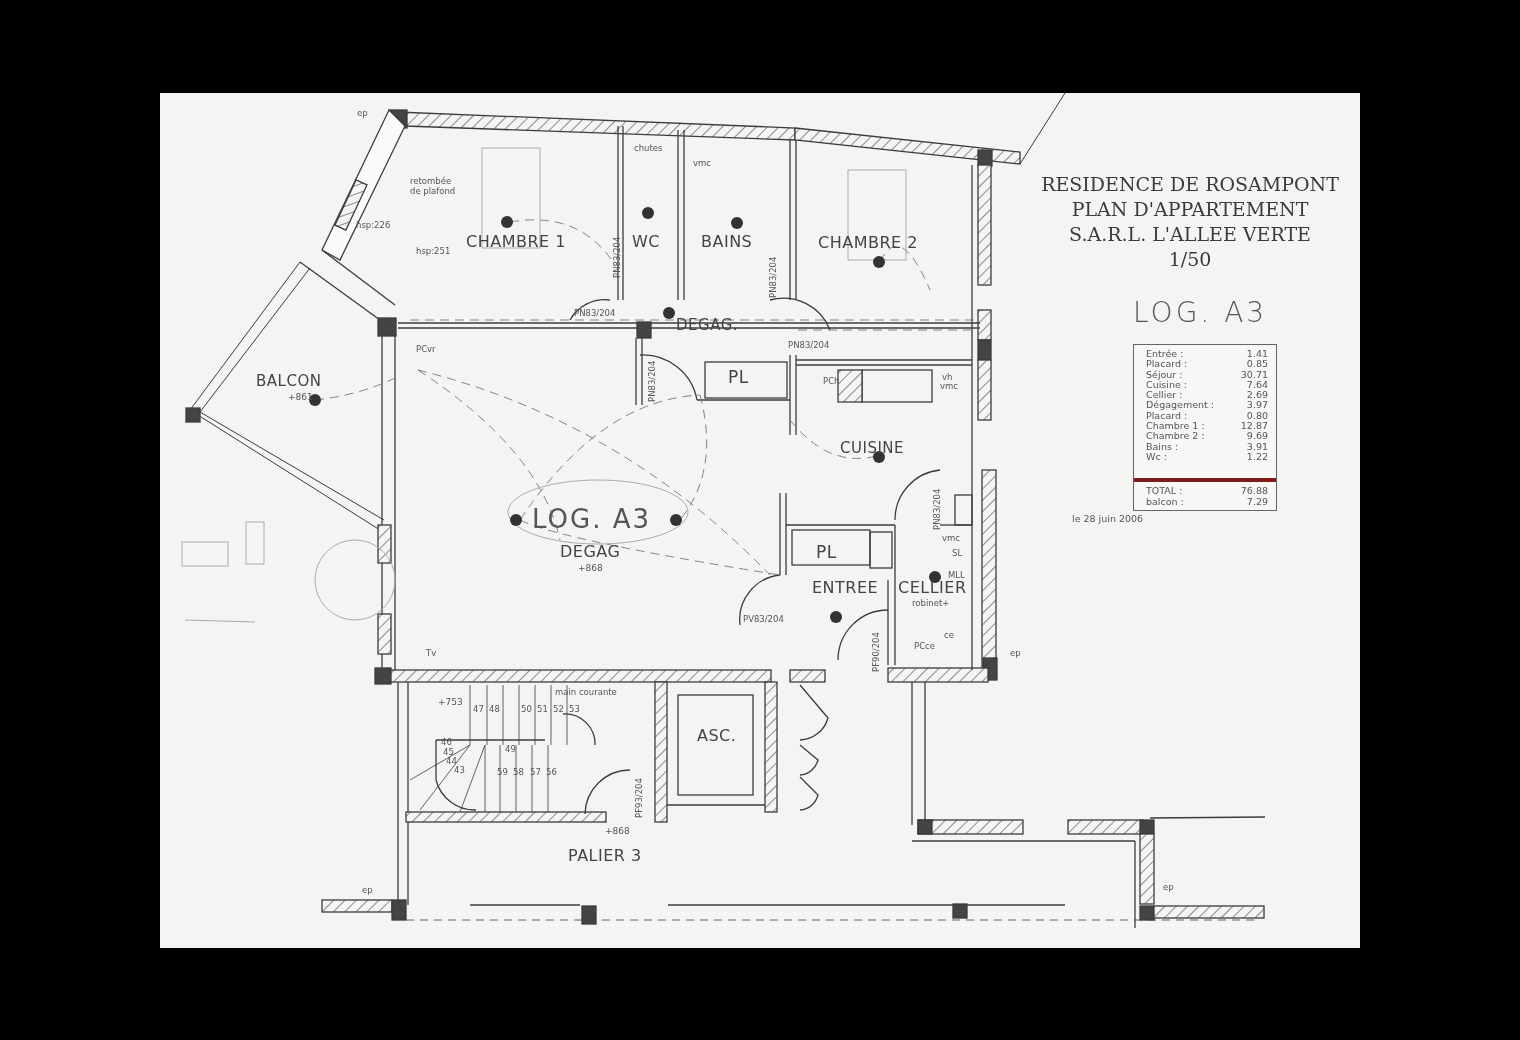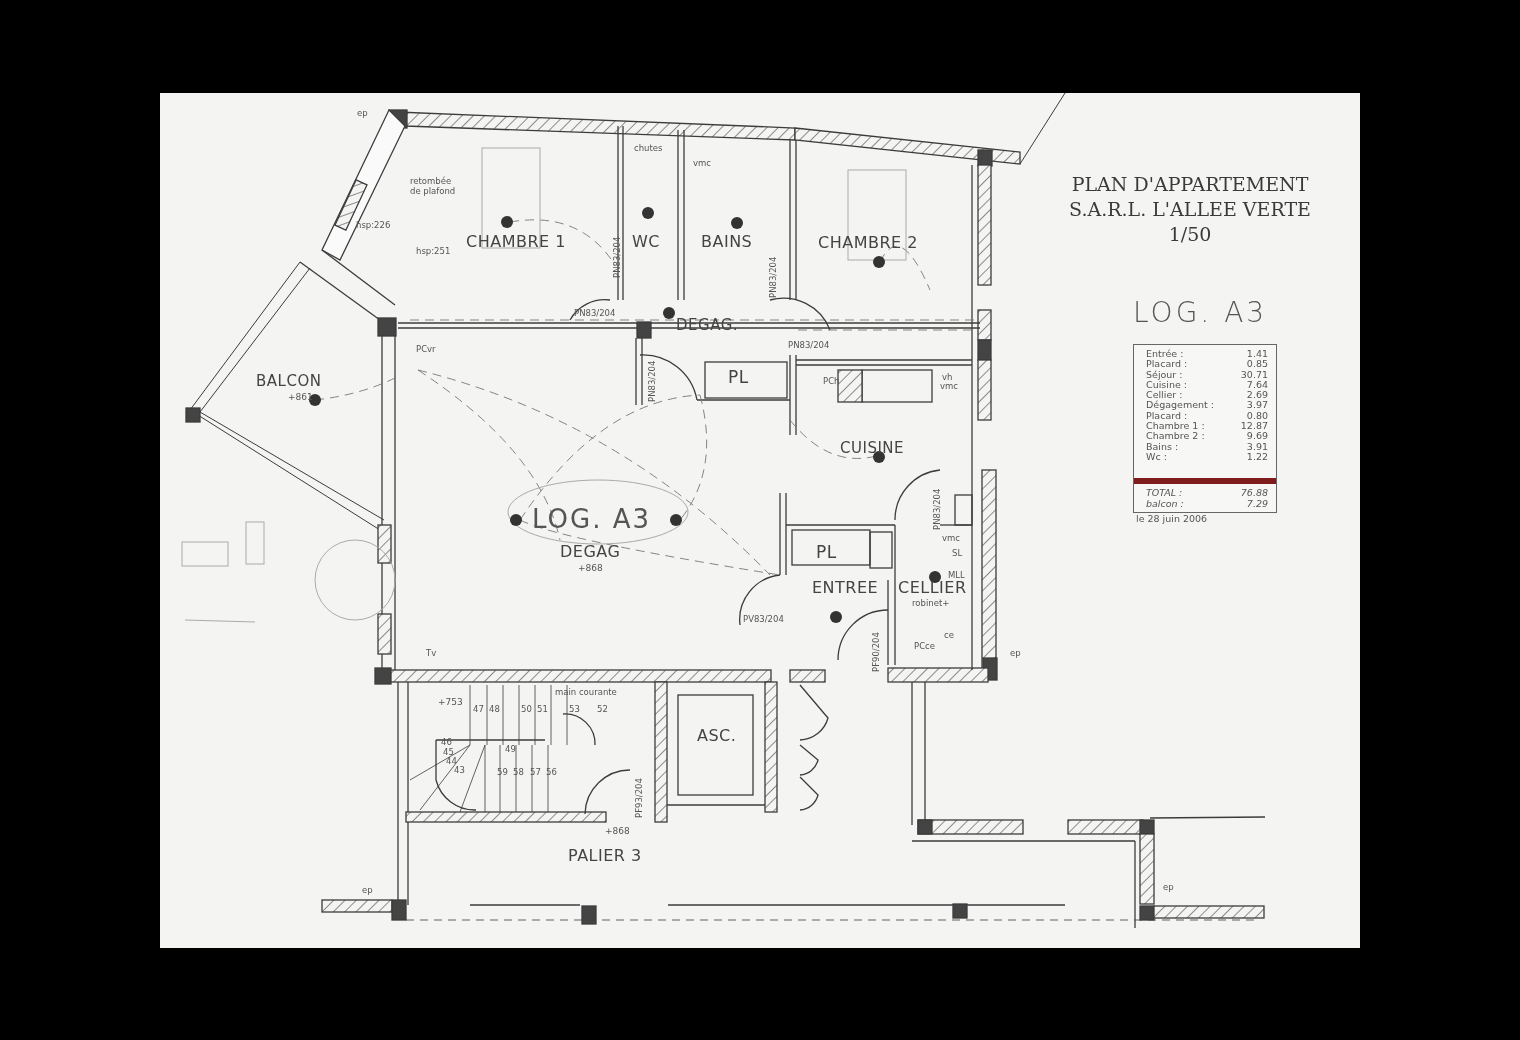--- a/index.html
+++ b/index.html
@@ -4,22 +4,22 @@
 <style>
   html, body { margin: 0; padding: 0; background: #000; }
   body { width: 1520px; height: 1040px; position: relative; overflow: hidden; font-family: "DejaVu Sans", sans-serif; }
   #sheet { position: absolute; left: 160px; top: 93px; width: 1200px; height: 855px; background: #f4f4f2; overflow: hidden; }
   #plan { position: absolute; left: 0; top: 0; width: 1520px; height: 1040px; }
   .title-block { position: absolute; left: 1020px; top: 172px; width: 340px; text-align: center; font-family: "DejaVu Serif", serif; color: #3a3a3a; font-size: 19px; line-height: 25px; }
   .log-title { position: absolute; left: 1133px; top: 296px; font-family: "DejaVu Sans", sans-serif; font-size: 28px; color: #555; letter-spacing: 3px; font-weight: 200; }
   .area-table { position: absolute; left: 1133px; top: 344px; width: 142px; border: 1px solid #666; background: #f7f7f5; font-size: 9.5px; color: #555; }
   .area-table .rows { padding: 4px 8px 16px 12px; }
   .area-table .row { display: flex; justify-content: space-between; line-height: 10.3px; }
-  .area-table .totals { border-top: 6px solid #7f1d1d; padding: 4px 8px 3px 12px; font-style: italic; }
-  .plan-date { position: absolute; left: 1136px; top: 513px; font-size: 9.5px; color: #555; }
+  .area-table .totals { border-top: 4px solid #7f1d1d; padding: 4px 8px 3px 12px; }
+  .plan-date { position: absolute; left: 1072px; top: 513px; font-size: 9.5px; color: #555; }
   .lbl { position: absolute; color: #444; white-space: nowrap; font-family: "DejaVu Sans", sans-serif; }
   .room { font-size: 16px; letter-spacing: 0.5px; }
   .small { font-size: 9px; color: #555; }
   .tiny { font-size: 8.5px; color: #555; }
   .big { font-size: 26px; letter-spacing: 2px; color: #555; }
 </style>
 </head>
 <body>
 
 <div id="sheet"></div>
@@ -195,20 +195,21 @@
       <circle cx="315" cy="400" r="6"></circle>
     <circle cx="516" cy="520" r="6"></circle>
       <circle cx="676" cy="520" r="6"></circle>
       <circle cx="879" cy="457" r="6"></circle>
     <circle cx="836" cy="617" r="6"></circle>
       <circle cx="935" cy="577" r="6"></circle>
   </g>
 </svg>
 
 <div class="title-block">
+  <div>RESIDENCE DE ROSAMPONT</div>
   <div>PLAN D'APPARTEMENT</div>
   <div>S.A.R.L. L'ALLEE VERTE</div>
   <div>1/50</div>
 </div>
 <div class="log-title">LOG. A3</div>
 
 <div class="area-table">
   <div class="rows" id="area-rows">
       <div class="row">
         <span>Entrée :</span>
@@ -320,21 +321,21 @@
 <div class="lbl tiny" style="left:362px;top:885px">ep</div>
 <div class="lbl tiny" style="left:1163px;top:882px">ep</div>
 <div class="lbl tiny" style="left:1010px;top:648px">ep</div>
 
 <div id="stairs-top">
     <div class="lbl tiny" style="left: 473px; top: 704px;">47</div>
     <div class="lbl tiny" style="left: 489px; top: 704px;">48</div>
     <div class="lbl tiny" style="left: 505px; top: 704px; margin-top: 40px;">49</div>
     <div class="lbl tiny" style="left: 521px; top: 704px;">50</div>
     <div class="lbl tiny" style="left: 537px; top: 704px;">51</div>
-    <div class="lbl tiny" style="left: 553px; top: 704px; padding-left: 44px;">52</div>
+    <div class="lbl tiny" style="left: 553px; top: 704px;">52</div>
     <div class="lbl tiny" style="left: 569px; top: 704px;">53</div>
   </div>
 <div id="stairs-turn">
     <div class="lbl tiny" style="left: 441px; top: 737px;">46</div>
     <div class="lbl tiny" style="left: 443px; top: 747px;">45</div>
     <div class="lbl tiny" style="left: 446px; top: 756px;">44</div>
     <div class="lbl tiny" style="left: 454px; top: 765px;">43</div>
   </div>
 <div id="stairs-bottom">
     <div class="lbl tiny" style="left: 497px; top: 767px;">59</div>

